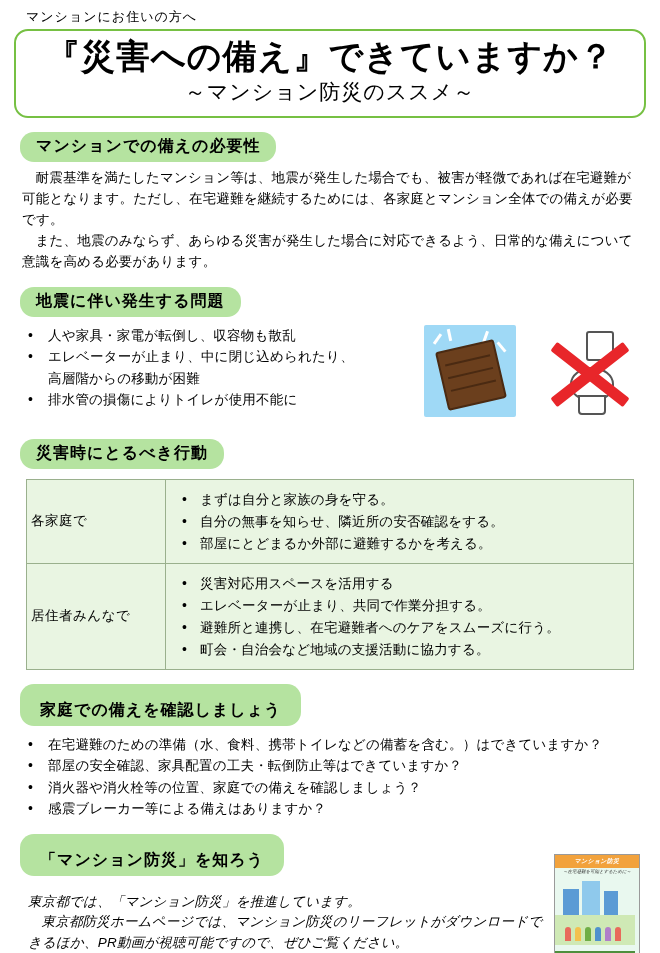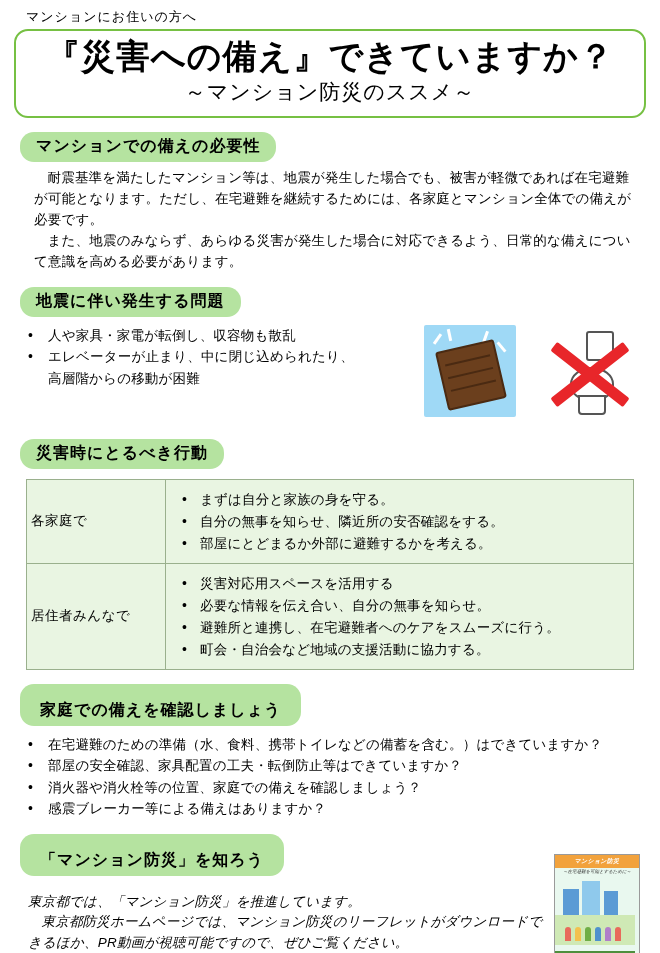--- a/index.html
+++ b/index.html
@@ -58,21 +58,21 @@
     padding: 4px 16px 5px 16px;
     letter-spacing: 1px;
     margin: 14px 0 6px 6px;
   }
   .sec-head.wide { padding: 16px 20px 5px 20px; }
 
   
   .para {
     font-size: 13.5px;
     line-height: 1.55;
-    margin: 0 6px 0 20px;
+    margin: 0 6px 0 8px;
     letter-spacing: 0.2px;
   }
   .para.indent { text-indent: 1em; }
 
   
   ul.bul {
     list-style: none;
     margin: 2px 0 0 0;
     padding: 0;
   }
@@ -321,20 +321,21 @@
   
   <div class="sec-head">地震に伴い発生する問題</div>
   <div class="problem-row">
     <div class="problem-list">
       <ul class="bul">
         <li><span>人や家具・家電が転倒し、収容物も散乱</span></li>
         <li>
           <span>エレベーターが止まり、中に閉じ込められたり、</span>
           <span class="cont">高層階からの移動が困難</span>
         </li>
+        <li><span>排水管の損傷によりトイレが使用不能に</span></li>
       </ul>
     </div>
     <div class="problem-art">
       <div class="art-furniture">
         <span class="spark s1"></span>
           <span class="spark s2"></span>
         <span class="spark s3"></span>
           <span class="spark s4"></span>
         <div class="cabinet">
             <i></i>
@@ -366,21 +367,21 @@
           <li><span>自分の無事を知らせ、隣近所の安否確認をする。</span></li>
           <li><span>部屋にとどまるか外部に避難するかを考える。</span></li>
         </ul>
       </td>
     </tr>
     <tr>
       <td class="act-label">居住者みんなで</td>
       <td class="act-body">
         <ul class="bul">
           <li><span>災害対応用スペースを活用する</span></li>
-          <li><span>必要な情報を伝え合い、自分の無事を知らせ。</span></li>
+          <li><span>エレベーターが止まり、共同で作業分担する。</span></li>
           <li><span>避難所と連携し、在宅避難者へのケアをスムーズに行う。</span></li>
           <li><span>町会・自治会など地域の支援活動に協力する。</span></li>
         </ul>
       </td>
     </tr>
   </tbody>
     </table>
 
   
   <div class="sec-head wide">家庭での備えを確認しましょう</div>

